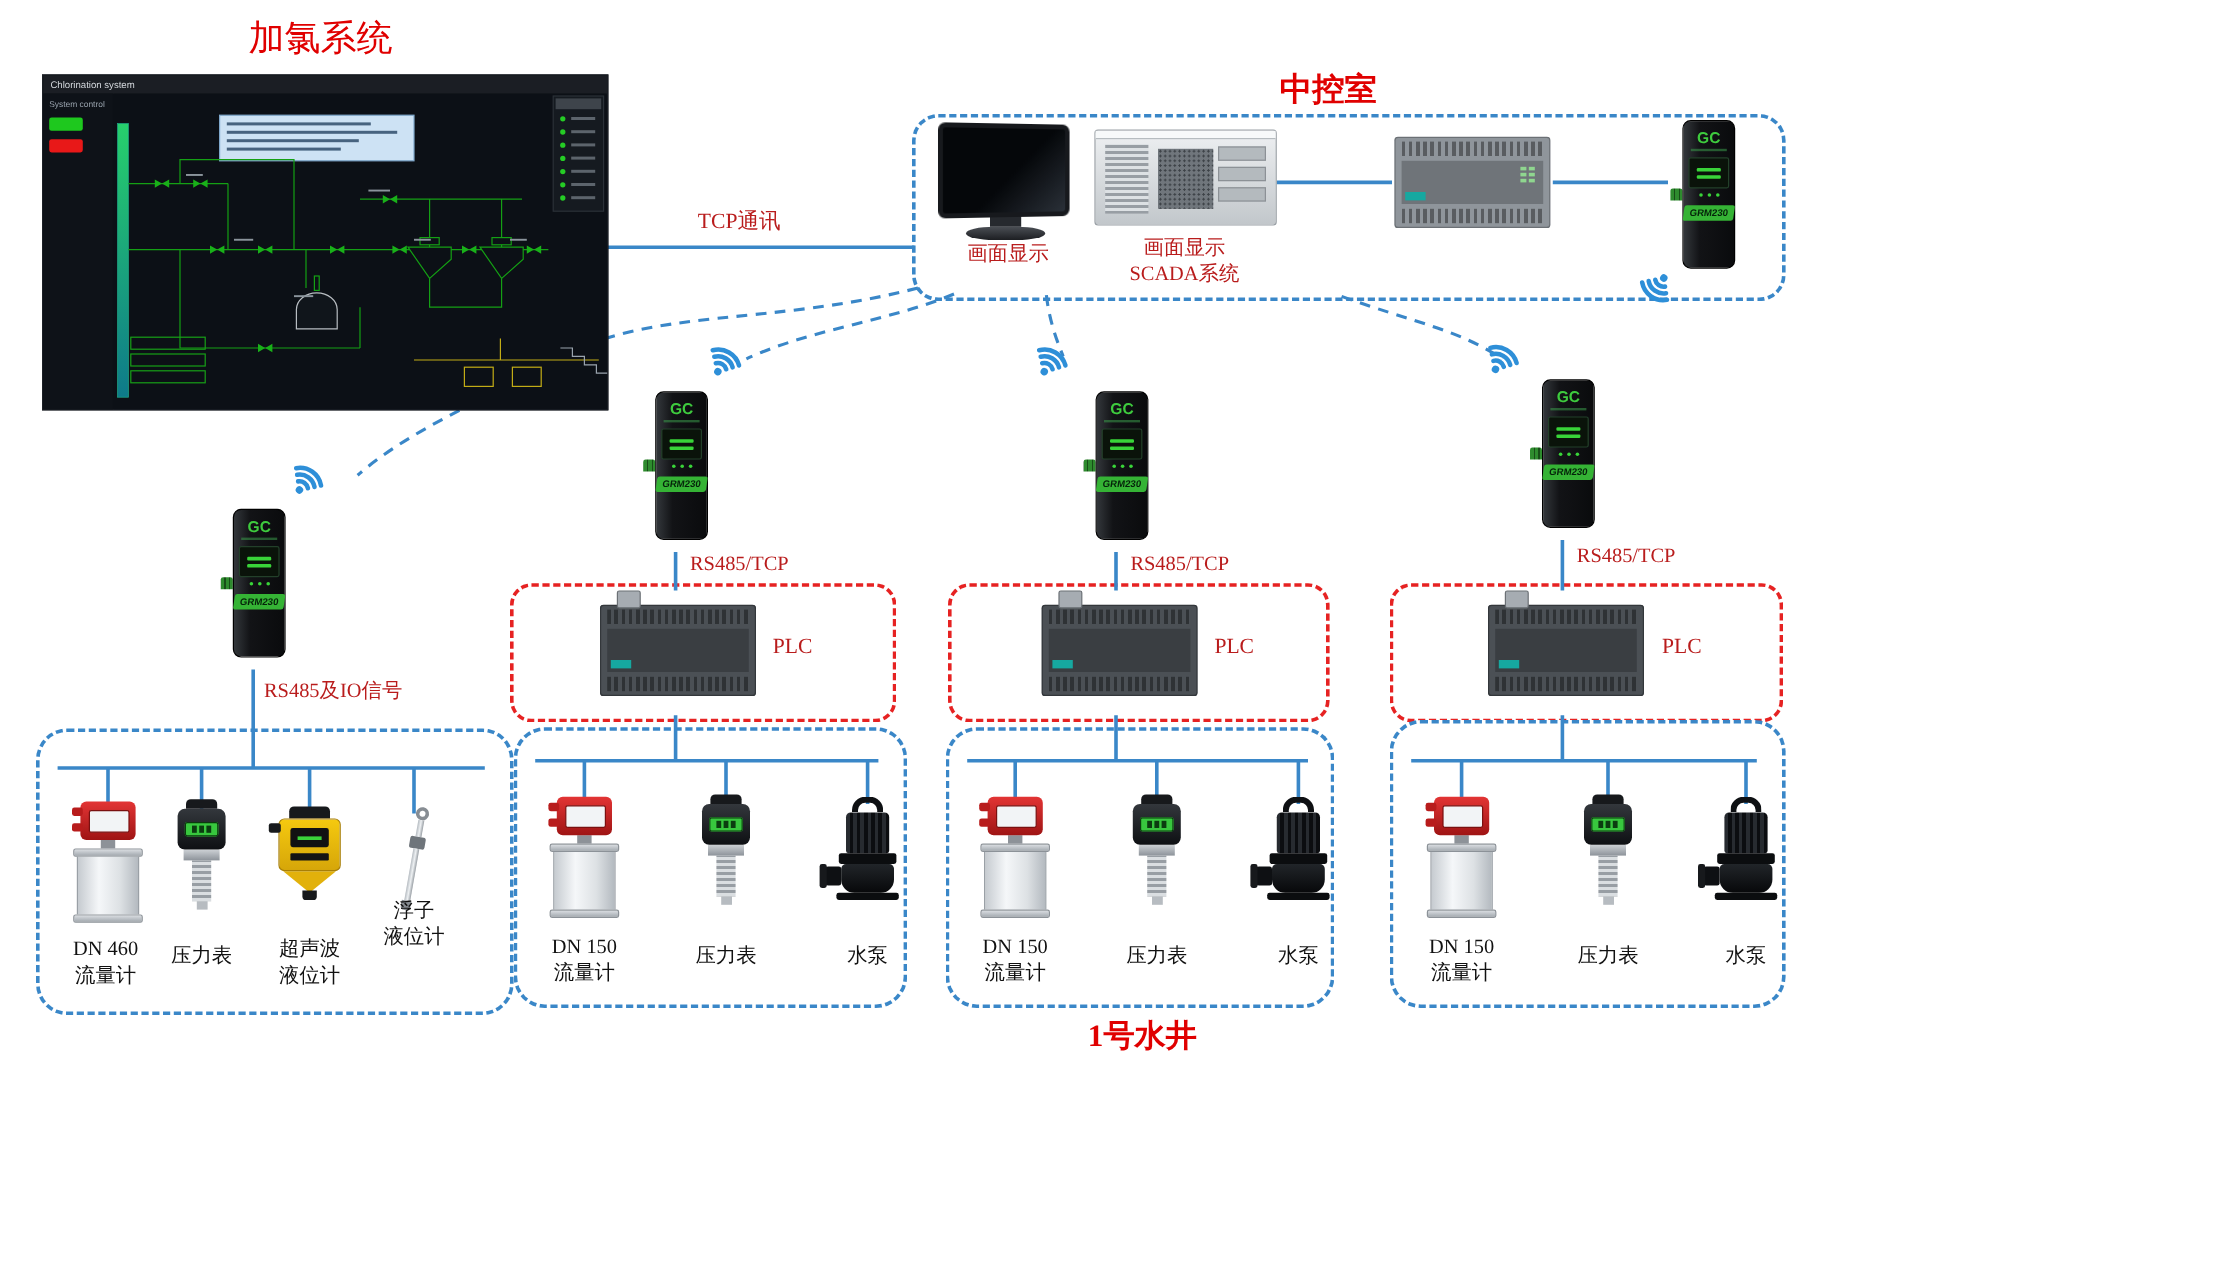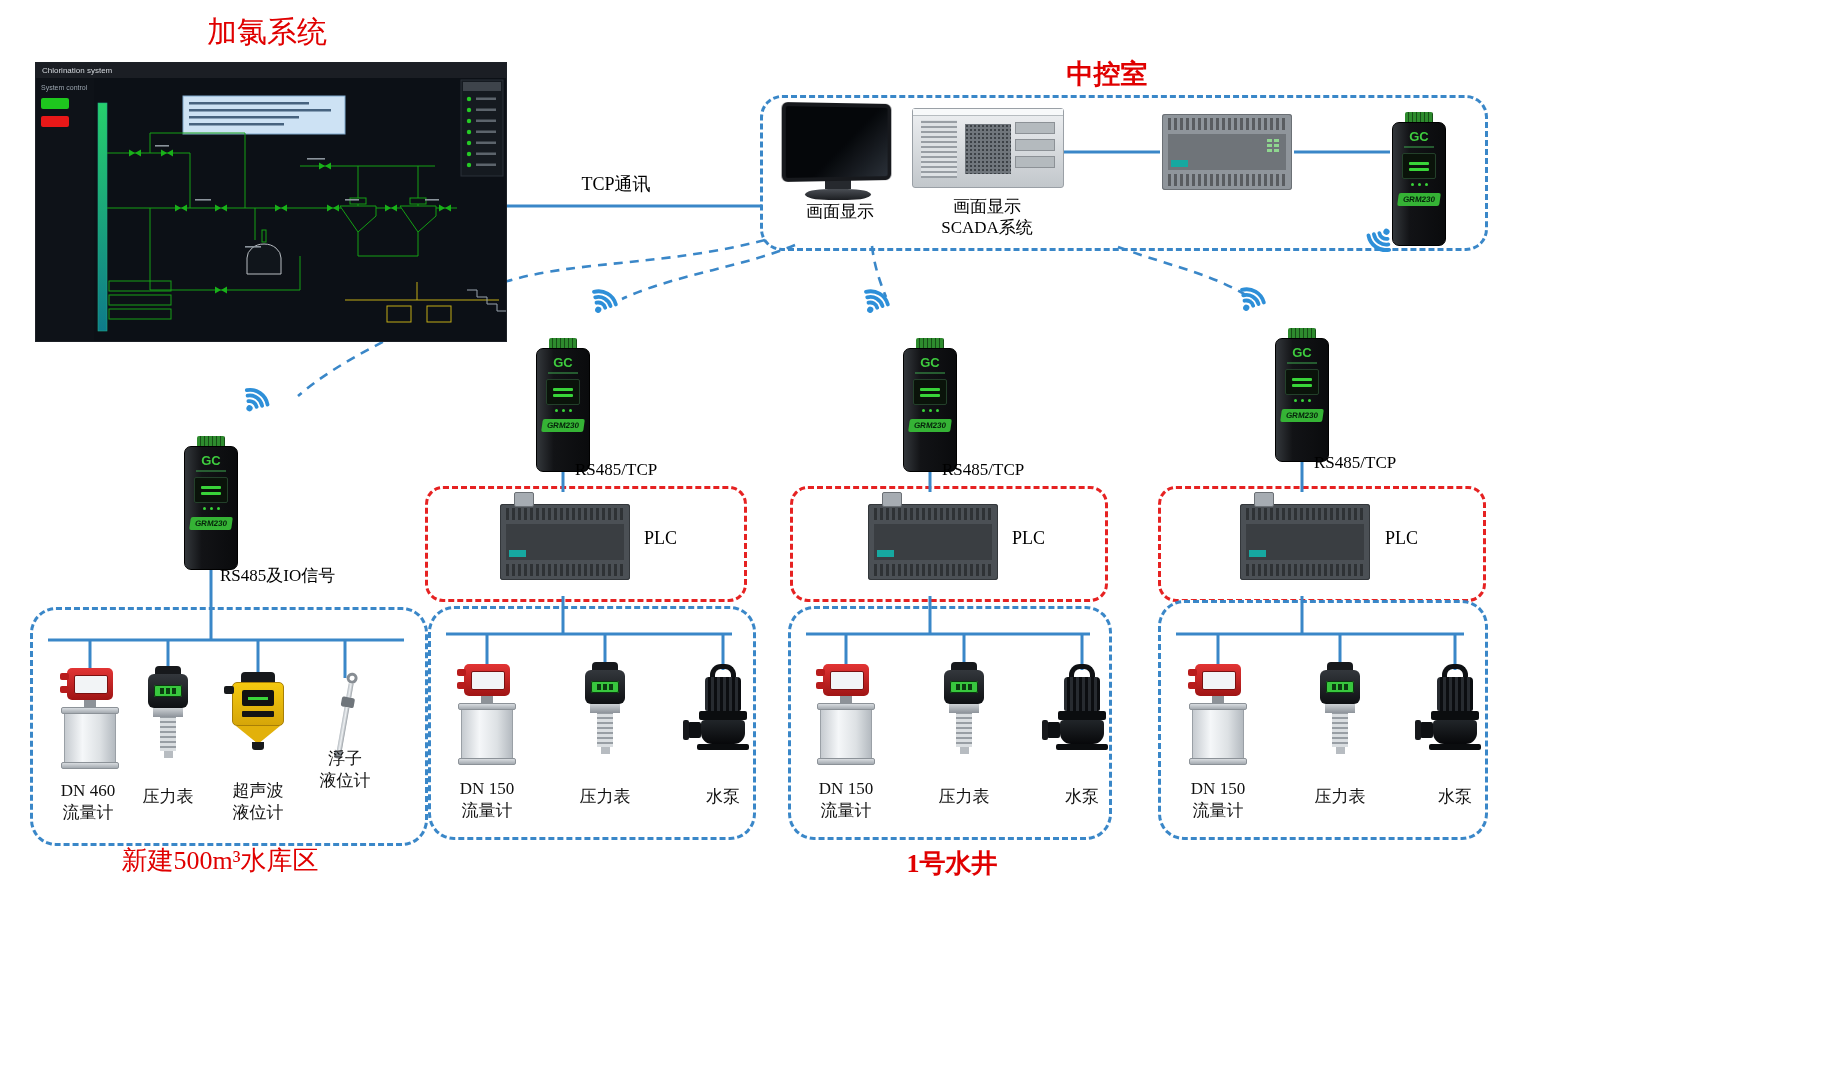--- a/index.html
+++ b/index.html
@@ -1,40 +1,40 @@
 <!DOCTYPE html>
 <html><head>
 <meta charset="utf-8">
 <style>
   html,body{margin:0;padding:0;background:#fff;}
   #canvas{position:relative;width:1847px;height:1065px;background:#fff;overflow:hidden;
           font-family:"Liberation Sans",sans-serif;}
   
   #overlay{position:absolute;left:0;top:0;z-index:1;}
   
-  .lbl{position:absolute;z-index:3;color:#000000;font-family:"Liberation Serif",serif;
+  .lbl{position:absolute;z-index:3;color:#b91c1c;font-family:"Liberation Serif",serif;
        font-size:17px;line-height:21px;text-align:center;white-space:pre-line;}
   .red-title{position:absolute;z-index:3;color:#e00000;font-family:"Liberation Serif",serif;
        text-align:center;}
   
   .bluebox{position:absolute;border:3px dashed #3a87c8;border-radius:26px;z-index:0;background:#fff;}
   .redbox{position:absolute;border:3px dashed #e62222;border-radius:18px;z-index:0;background:#fff;}
   
   .cpanel{position:absolute;left:35px;top:62px;width:470px;height:278px;background:#0c1016;
           z-index:2;border:1px solid #1c2026;}
   .cp-title{height:15px;background:#1b1e24;color:#d4d8dd;font-size:8px;line-height:15px;
             padding-left:6px;}
   .cp-side{position:absolute;left:0;top:15px;width:58px;bottom:0;background:#0e1218;}
   .cp-side-label{color:#9aa4ae;font-size:7px;padding:6px 0 0 5px;}
   .cp-btn{width:28px;height:11px;margin:7px 0 0 5px;border-radius:2px;}
   .cp-btn.green{background:#1ec81e;}
   .cp-btn.red{background:#e81818;}
   .cp-svg{position:absolute;left:58px;top:15px;width:412px;height:263px;}
   
-  .grm{position:absolute;width:54px;display:flex;flex-direction:column;align-items:center;z-index:2;margin-top:12px;}
+  .grm{position:absolute;width:54px;display:flex;flex-direction:row;align-items:center;z-index:2;}
   .grm-term{width:28px;height:10px;border-radius:2px 2px 0 0;
             background:repeating-linear-gradient(90deg,#2e8b2e 0 3px,#174e17 3px 4px);}
   .grm-body{width:54px;height:124px;background:linear-gradient(90deg,#33373b,#121316 32%,#0a0b0d);
             border-radius:7px;border:1px solid #000;display:flex;flex-direction:column;
             align-items:center;padding-top:7px;box-sizing:border-box;}
   .grm-brand{color:#3ecb3e;font-weight:bold;font-size:13px;line-height:1;}
   .grm-sub{width:30px;height:2px;background:#3a9a4a;opacity:.55;margin-top:3px;}
   .grm-screen{margin-top:5px;width:32px;height:24px;background:#0a130a;border:1px solid #23402a;
               border-radius:2px;display:flex;flex-direction:column;justify-content:center;
               align-items:center;gap:3px;}
@@ -490,21 +490,20 @@
   </div>
 
   <div class="dev-label" style="left:38px;top:780px;">DN 460
 流量计</div>
   <div class="dev-label" style="left:118px;top:786px;">压力表</div>
   <div class="dev-label" style="left:208px;top:780px;">超声波
 液位计</div>
   <div class="dev-label" style="left:295px;top:748px;">浮子
 液位计</div>
 
-  <div class="red-title" style="left:40px;top:843px;width:360px;font-size:26px;">新建500m³水库区</div>
 
   <div class="bluebox" style="left:428px;top:606px;width:322px;height:228px;"></div>
   <div class="flowmeter" style="left:455px;top:664px;">
     <div class="fm-head">
       <div class="fm-screen"></div>
         <div class="fm-gland g1"></div>
         <div class="fm-gland g2"></div>
     </div>
     <div class="fm-neck"></div>
       <div class="fm-flange"></div>

